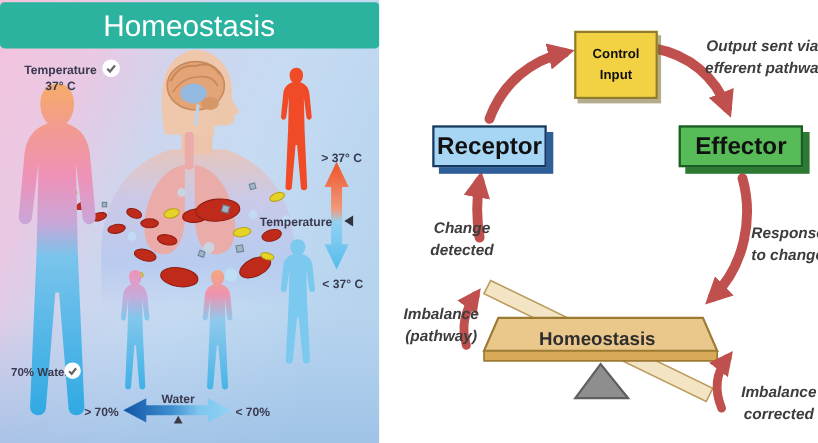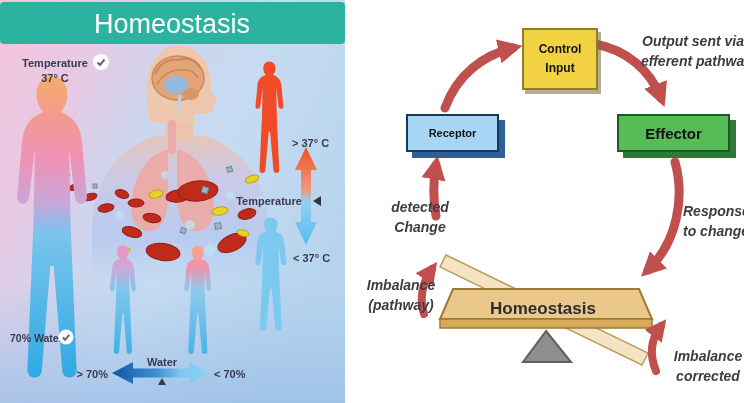--- a/index.html
+++ b/index.html
@@ -17,26 +17,26 @@
 
   
   .note{position:absolute;font:italic 700 14px/20px "Liberation Sans",sans-serif;
         color:var(--text-dark);text-align:center;white-space:nowrap;}
   .note div{white-space:nowrap;}
   .dbox{position:absolute;display:flex;align-items:center;justify-content:center;
         flex-direction:column;box-sizing:border-box;font-weight:700;color:#111;}
   #control-box{left:177px;top:28px;width:76px;height:62px;background:var(--box-yellow);
         border:2px solid var(--box-yellow-border);box-shadow:3px 4px 0 rgba(118,104,48,.55);
         font-size:12px;line-height:19px;}
-  #receptor-box{left:61px;top:114px;width:93px;height:38px;background:var(--box-blue);
+  #receptor-box{left:48px;top:114px;width:104px;height:38px;background:var(--box-blue);
         border:2px solid var(--box-blue-border);box-shadow:6px 6px 0 var(--box-blue-shadow);
-        font-size:11px;}
+        font-size:22px;}
   #effector-box{left:272px;top:114px;width:113px;height:38px;background:var(--box-green);
         border:2px solid var(--box-green-border);box-shadow:6px 6px 0 var(--box-green-shadow);
-        font-size:15px;}
+        font-size:22px;}
   #homeostasis-label{position:absolute;left:118px;top:299px;width:160px;text-align:center;
         font:700 17px "Liberation Sans",sans-serif;color:#2d2d2d;}
   .red-arrow{stroke:var(--arrow-red);fill:none;stroke-linecap:round;}
   .red-fill{fill:var(--arrow-red);}
   #arrow-layer{position:absolute;left:0;top:0;}
 </style>
 </head>
 <body>
 
 <div id="left-panel" class="panel">
@@ -232,22 +232,22 @@
   </div>
   <div class="dbox" id="effector-box">
     <div>Effector</div>
   </div>
 
   <div class="note" style="left:296px;top:31px;width:104px;text-align:center;">
     <div>Output sent via</div>
       <div>efferent pathway</div>
   </div>
   <div class="note" style="left:28px;top:197px;width:94px;">
-    <div>detected</div>
-      <div>Change</div>
+    <div>Change</div>
+      <div>detected</div>
   </div>
   <div class="note" style="left:338px;top:201px;width:64px;">
     <div>Response</div>
       <div>to change</div>
   </div>
   <div class="note" style="left:0px;top:275px;width:112px;">
     <div>Imbalance</div>
       <div>(pathway)</div>
   </div>
   <div class="note" style="left:324px;top:346px;width:78px;">

